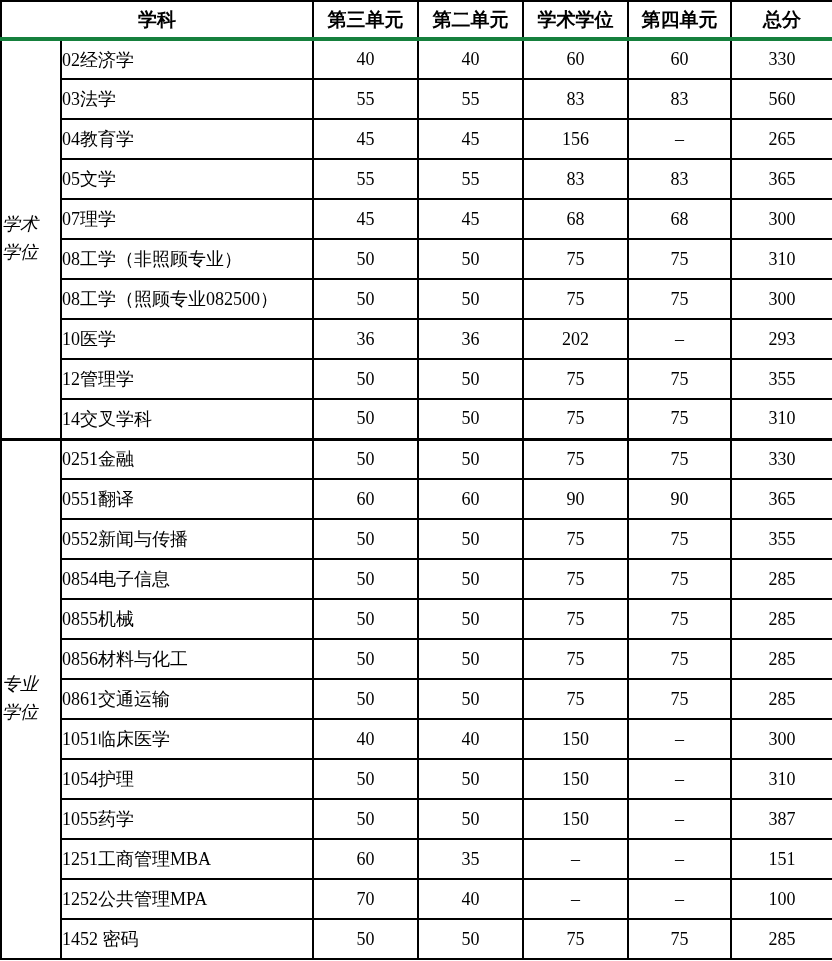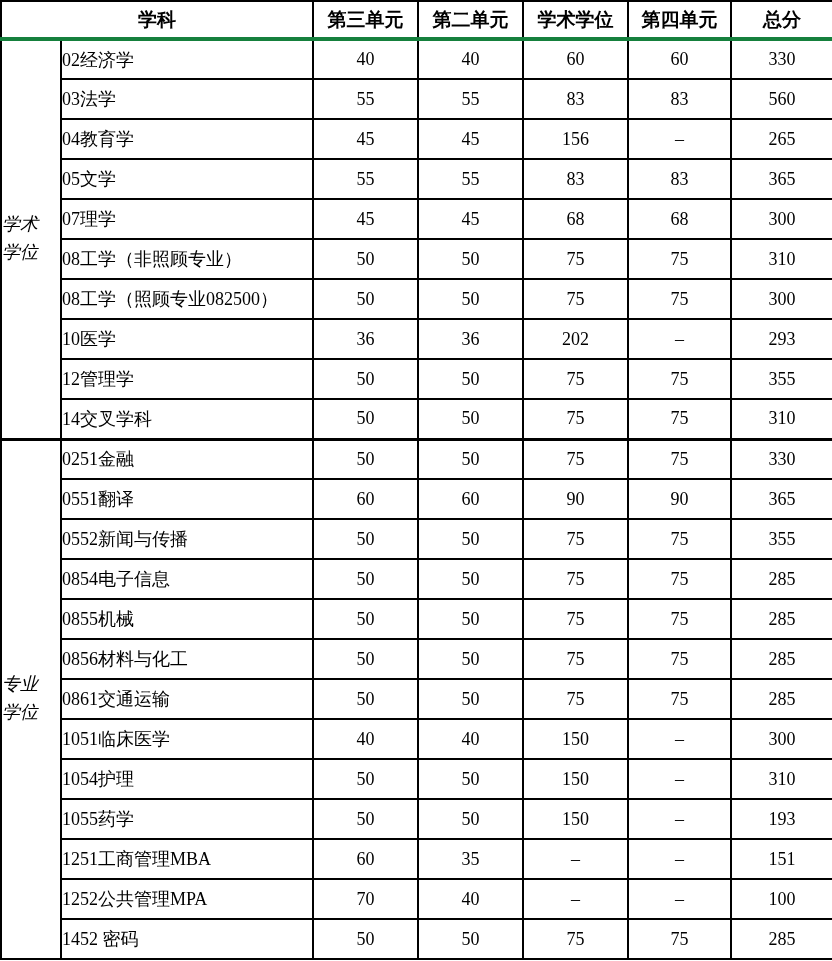--- a/index.html
+++ b/index.html
@@ -243,21 +243,21 @@
           <td class="num">150</td>
           <td class="num">–</td>
           <td class="num">310</td>
         </tr>
         <tr>
           <td class="subject">1055药学</td>
           <td class="num">50</td>
           <td class="num">50</td>
           <td class="num">150</td>
           <td class="num">–</td>
-          <td class="num">193</td>
+          <td class="num">387</td>
         </tr>
         <tr>
           <td class="subject">1251工商管理MBA</td>
           <td class="num">60</td>
           <td class="num">35</td>
           <td class="num">–</td>
           <td class="num">–</td>
           <td class="num">151</td>
         </tr>
         <tr>

